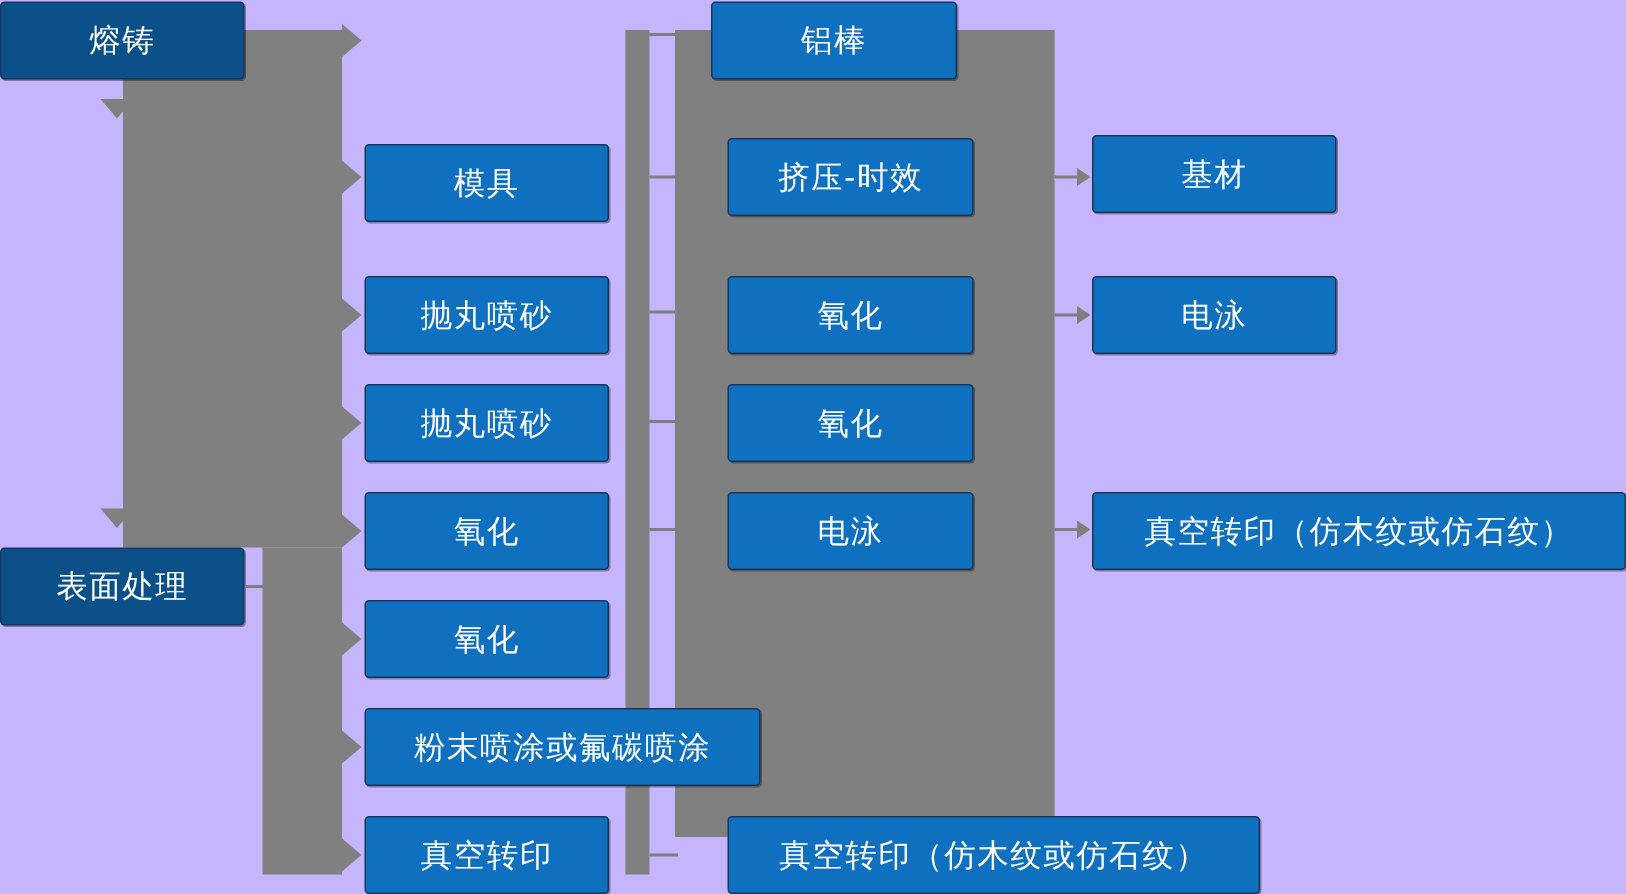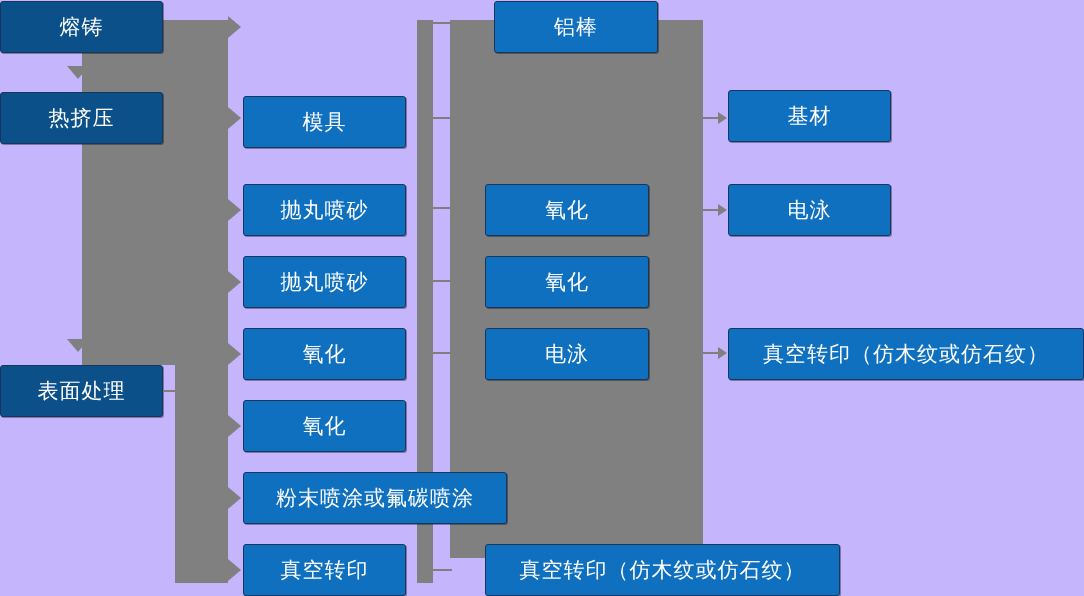--- a/index.html
+++ b/index.html
@@ -103,23 +103,20 @@
   <div class="thin-line" style="left:433px; top:352px; width:19px; height:2px;"></div>
   <div class="thin-line" style="left:433px; top:569px; width:19px; height:2px;"></div>
 
   <div class="thin-arrow" style="left:703px; top:117px; width:15px;"></div>
   <div class="thin-arrow" style="left:703px; top:209px; width:15px;"></div>
   <div class="thin-arrow" style="left:703px; top:352px; width:15px;"></div>
 
   <div class="box dark" style="left:0px; top:1px; width:163px; height:52px;">
     <span>熔铸</span>
   </div>
-  <div class="box dark" style="left:0px; top:92px; width:163px; height:52px;">
-    <span>热挤压</span>
-  </div>
   <div class="box dark" style="left:0px; top:365px; width:163px; height:52px;">
     <span>表面处理</span>
   </div>
 
   <div class="box light" style="left:243px; top:96px; width:163px; height:52px;">
     <span>模具</span>
   </div>
   <div class="box light" style="left:243px; top:184px; width:163px; height:52px;">
     <span>抛丸喷砂</span>
   </div>
@@ -132,22 +129,25 @@
   <div class="box light" style="left:243px; top:400px; width:163px; height:52px;">
     <span>氧化</span>
   </div>
   <div class="box light" style="left:243px; top:472px; width:264px; height:52px;">
     <span>粉末喷涂或氟碳喷涂</span>
   </div>
   <div class="box light" style="left:243px; top:544px; width:163px; height:52px;">
     <span>真空转印</span>
   </div>
 
-  <div class="box light" style="left:494px; top:1px; width:164px; height:52px;">
+  <div class="box light" style="left:474px; top:1px; width:164px; height:52px;">
     <span>铝棒</span>
+  </div>
+  <div class="box light" style="left:485px; top:92px; width:164px; height:52px;">
+    <span>挤压-时效</span>
   </div>
   <div class="box light" style="left:485px; top:184px; width:164px; height:52px;">
     <span>氧化</span>
   </div>
   <div class="box light" style="left:485px; top:256px; width:164px; height:52px;">
     <span>氧化</span>
   </div>
   <div class="box light" style="left:485px; top:328px; width:164px; height:52px;">
     <span>电泳</span>
   </div>

